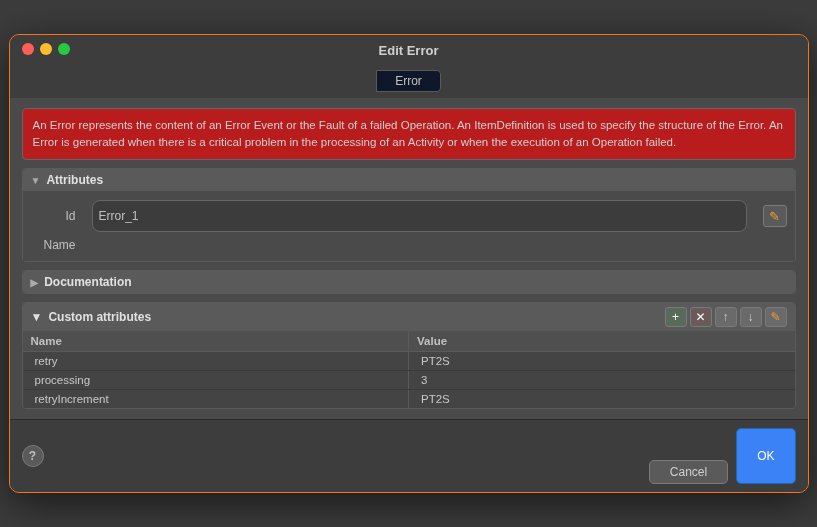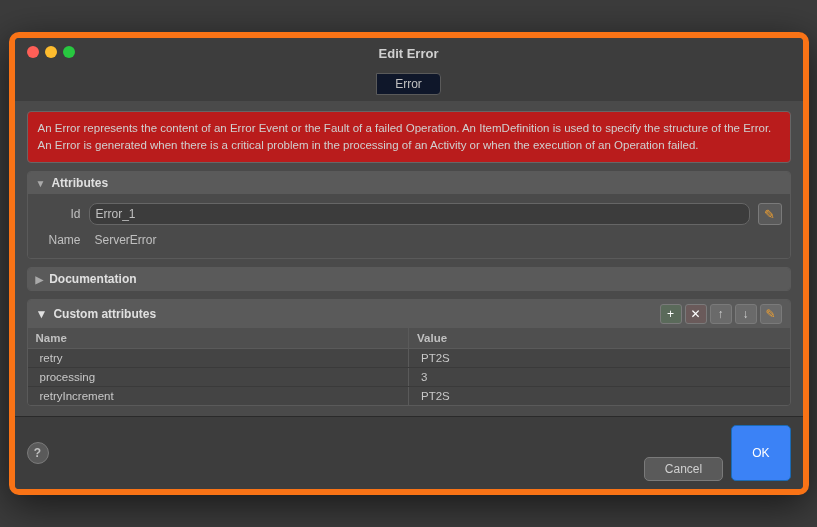--- a/index.html
+++ b/index.html
@@ -14,21 +14,21 @@
       justify-content: center;
       width: 817px;
       height: 527px;
       overflow: hidden;
     }
 
     .dialog {
       width: 800px;
       background: #4a4a4a;
       border-radius: 10px;
-      border: 6px solid #f97316;
+      border: 1px solid #f97316;
       box-shadow: 0 10px 40px rgba(0,0,0,0.6);
       overflow: hidden;
       display: flex;
       flex-direction: column;
     }
 
     .title-bar {
       background: #3d3d3d;
       padding: 8px 12px 6px;
       display: flex;
@@ -138,40 +138,40 @@
 
     .section-body {
       background: #4a4a4a;
       padding: 6px 8px;
     }
 
     .field-row {
       display: flex;
       align-items: center;
       padding: 3px 0;
-      gap: 8px;
+      gap: 16px;
     }
 
     .field-label {
       width: 45px;
       color: #c0c0c0;
       font-size: 12px;
       text-align: right;
       flex-shrink: 0;
     }
 
     .field-input {
       flex: 1;
       background: #3c3c3c;
       border: 1px solid #666;
       border-radius: 8px;
       padding: 3px 6px;
       color: #c0c0c0;
       font-size: 12px;
-      height: 22px;
+      height: 32px;
     }
 
     .field-value {
       flex: 1;
       color: #c0c0c0;
       font-size: 12px;
       padding: 2px 6px;
     }
 
     .edit-btn {
@@ -338,21 +338,20 @@
       <div class="section-body">
 
         <div class="field-row">
           <span class="field-label">Id</span>
           <input class="field-input" type="text" value="Error_1" style="">
           <div class="edit-btn">✎</div>
         </div>
 
         <div class="field-row">
           <span class="field-label">Name</span>
-          <span class="field-value">ServerError</span>
         </div>
       </div>
     </div>
 
     <div class="section">
       <div class="section-header">
         <span class="chevron">▶</span>
         <span>Documentation</span>
       </div>
     </div>

